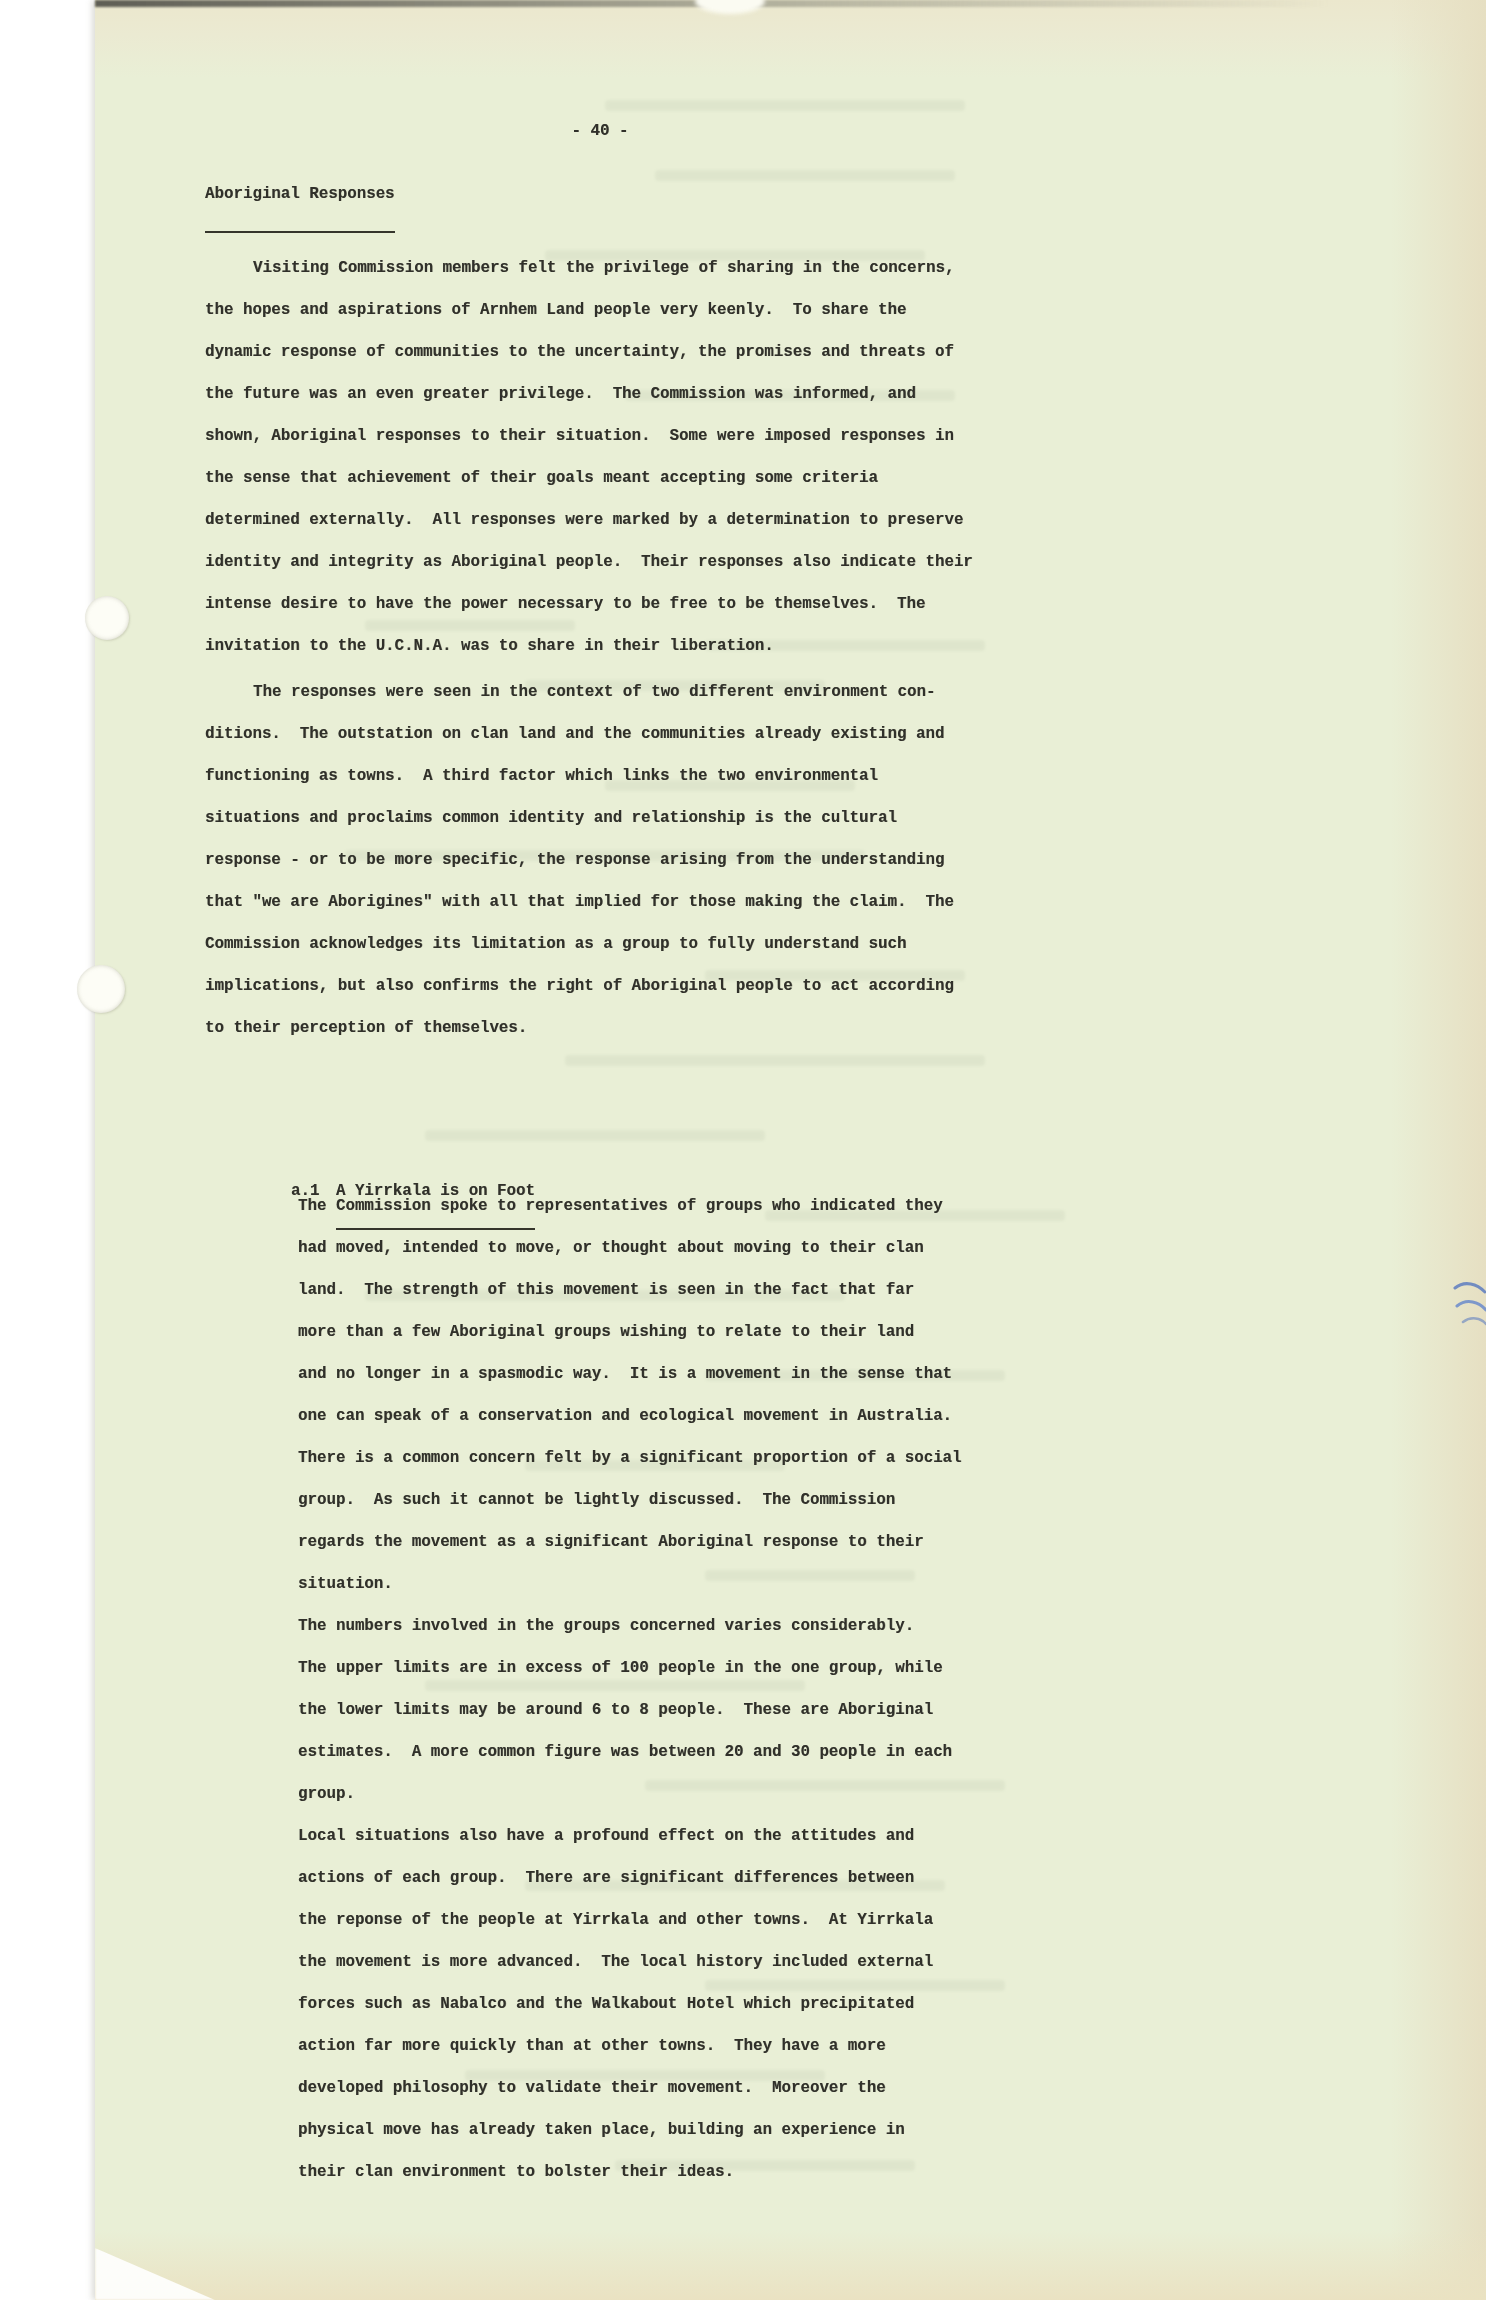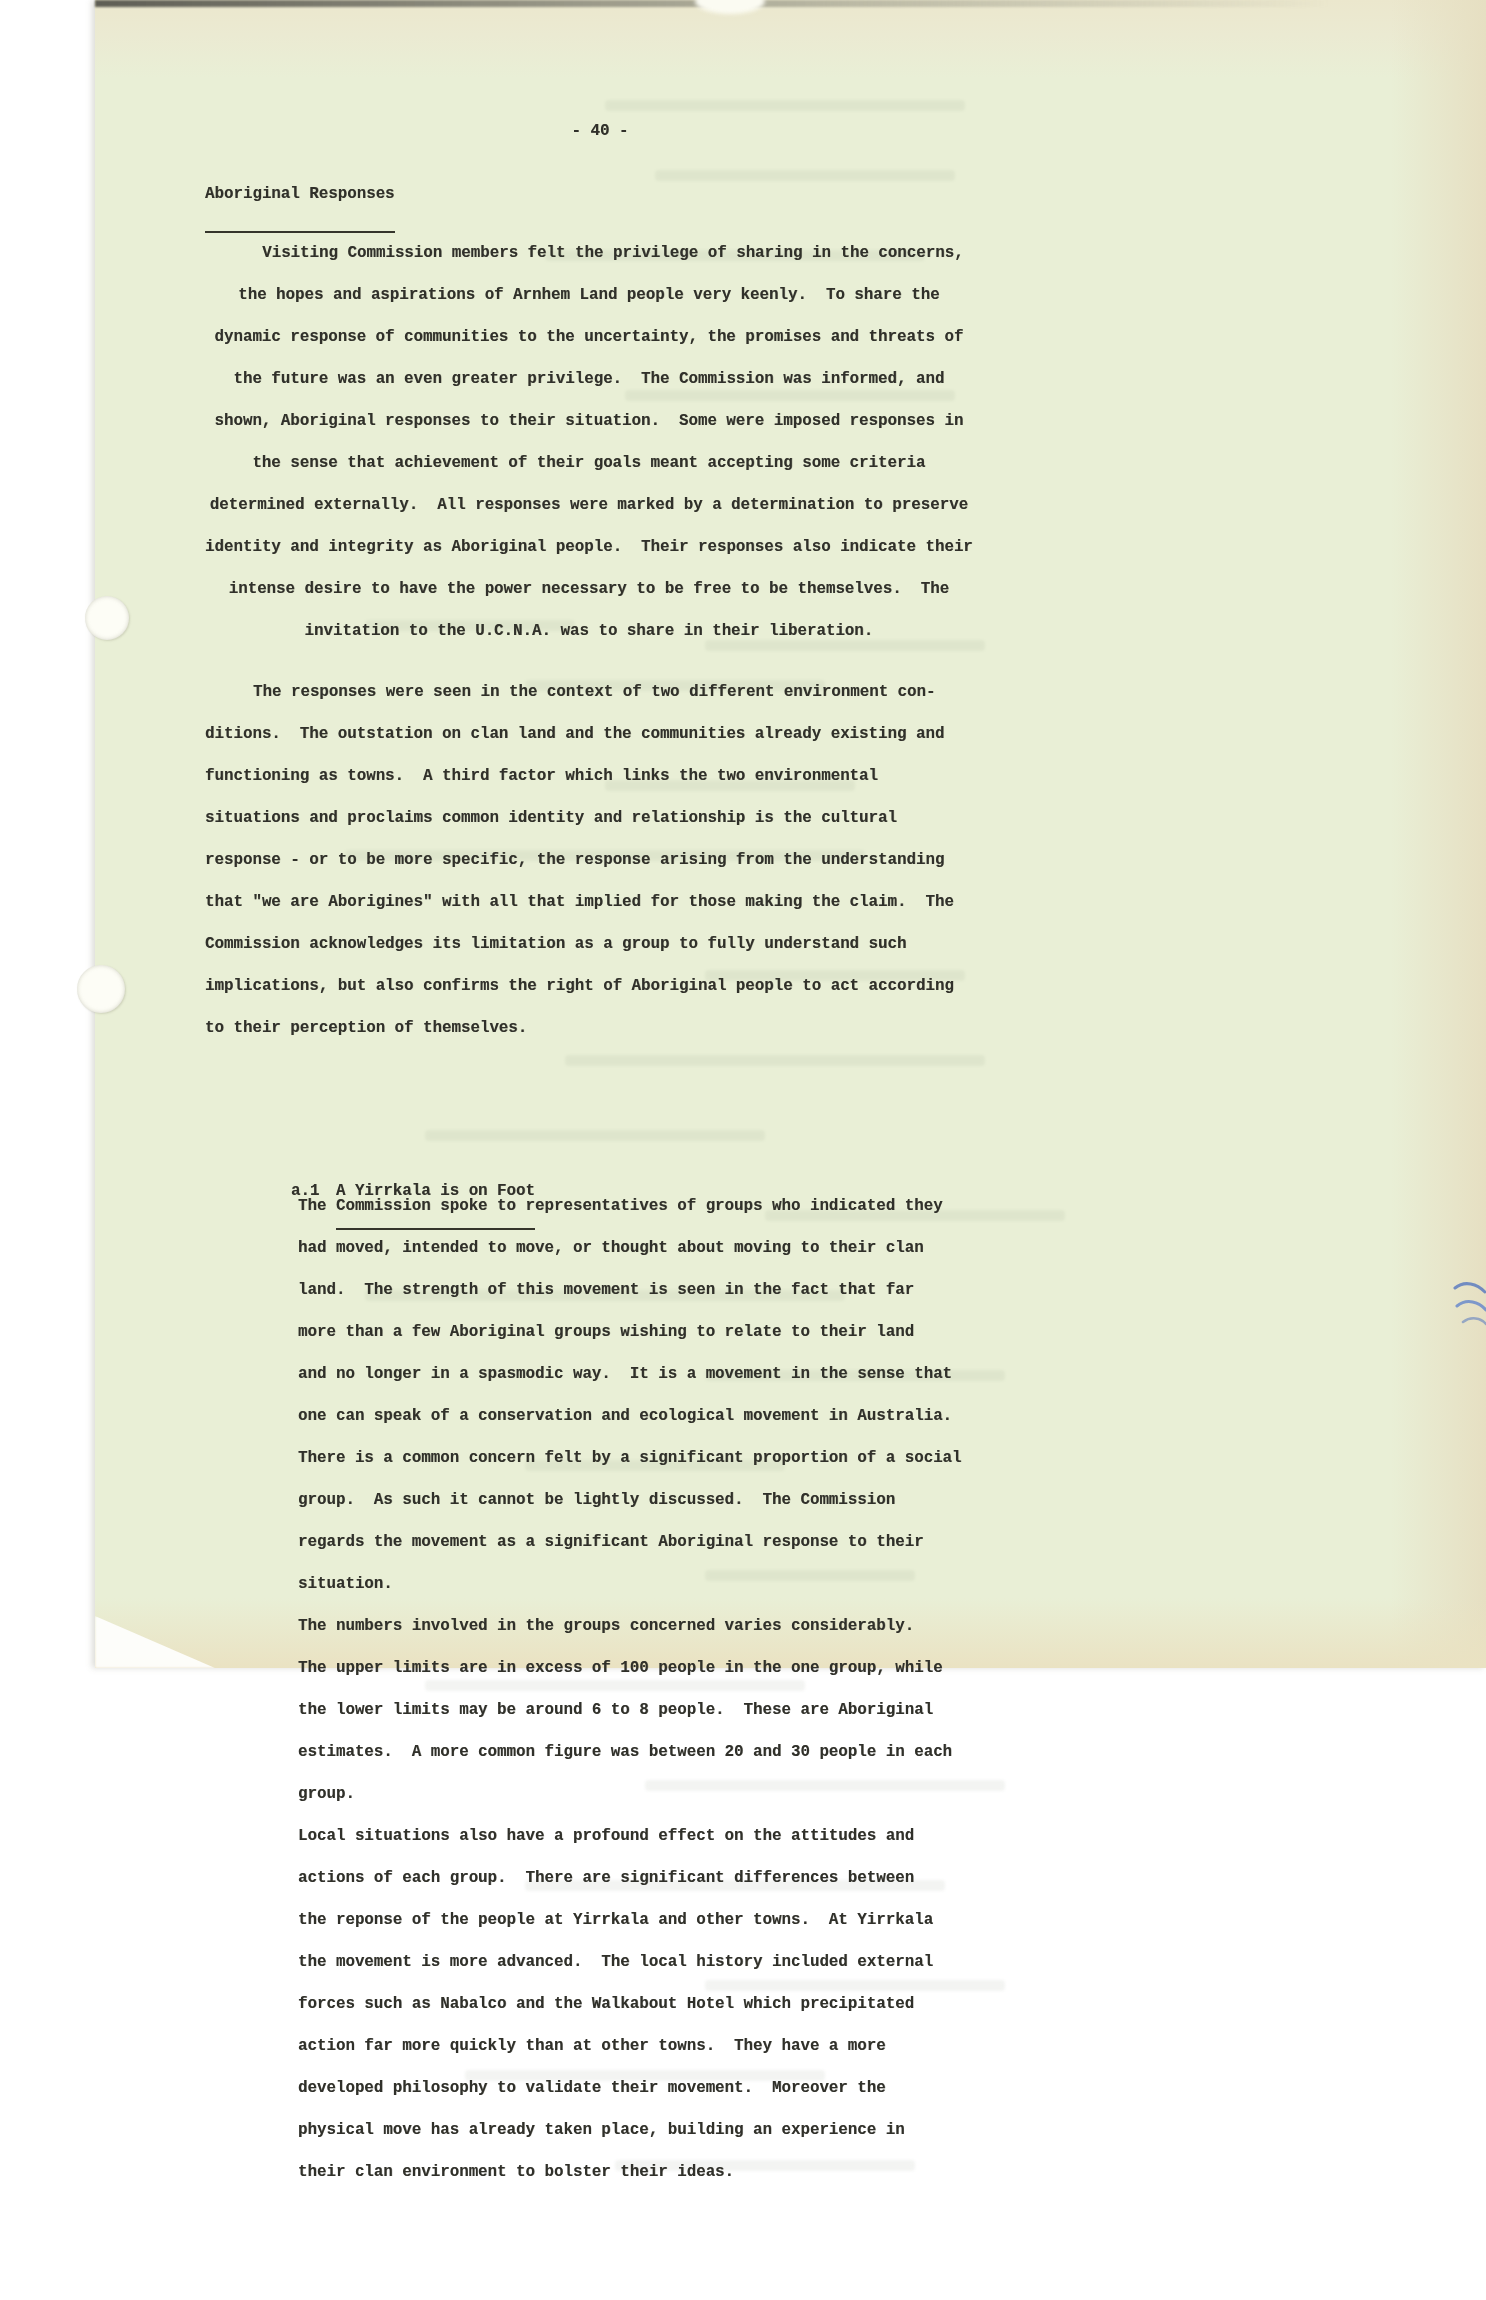--- a/index.html
+++ b/index.html
@@ -3,21 +3,21 @@
 <meta charset="utf-8">
 <style>
   html,body{margin:0;padding:0;}
   body{
     width:1486px;height:2300px;position:relative;overflow:hidden;
     background:#ffffff;
     font-family:"Liberation Mono","DejaVu Sans Mono",monospace;
   }
   
   .paper{
-    position:absolute;left:95px;top:0;width:1391px;height:1668px;
+    position:absolute;left:95px;top:0;width:1391px;height:2300px;
     background:#e9efd6;
     box-shadow:-3px 0 6px rgba(120,120,100,.25);
   }
   .edge-top-cream{position:absolute;left:0;top:0;width:100%;height:78px;
     background:linear-gradient(to bottom,#ebe7cd 0%,#ebead2 45%,rgba(235,234,210,0) 100%);}
   .edge-right-cream{position:absolute;right:0;top:0;width:95px;height:100%;
     background:linear-gradient(to left,#e6dfc2 0%,rgba(230,223,194,0) 100%);}
   .edge-bottom-cream{position:absolute;left:0;bottom:0;width:100%;height:70px;
     background:linear-gradient(to top,#eae2c2 0%,rgba(234,226,194,0) 100%);}
   .edge-top-dark{position:absolute;left:0;top:0;width:1300px;height:7px;
@@ -37,21 +37,21 @@
   
   .pen-mark{position:absolute;left:1358px;top:1278px;opacity:.8;}
   
   .tw{
     position:absolute;color:#30302a;font-size:15.8px;line-height:42px;
     font-weight:bold;white-space:pre;letter-spacing:0;
     text-shadow:0.4px 0.3px 0.6px rgba(48,48,38,.45);
   }
   .page-number{left:110px;top:110px;width:790px;text-align:center;}
   .heading{left:110px;top:173px;}
-  .p1{left:110px;top:232px;text-align:center;}
+  .p1{left:110px;top:247px;}
   .p2{left:110px;top:671px;}
   .a-head{left:110px;top:1066px;}
   .a1-head{left:158px;top:1128px;}
   .a1-body{left:203px;top:1185px;}
   .u{border-bottom:2px solid #35352c;padding-bottom:16px;display:inline-block;}
   .lab-a{display:inline-block;width:48px;}
   .lab-a1{display:inline-block;width:45px;}
   
 </style>
 </head>

